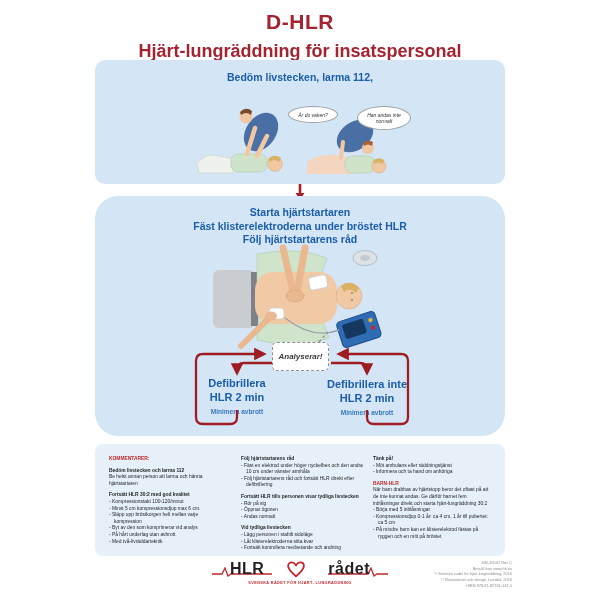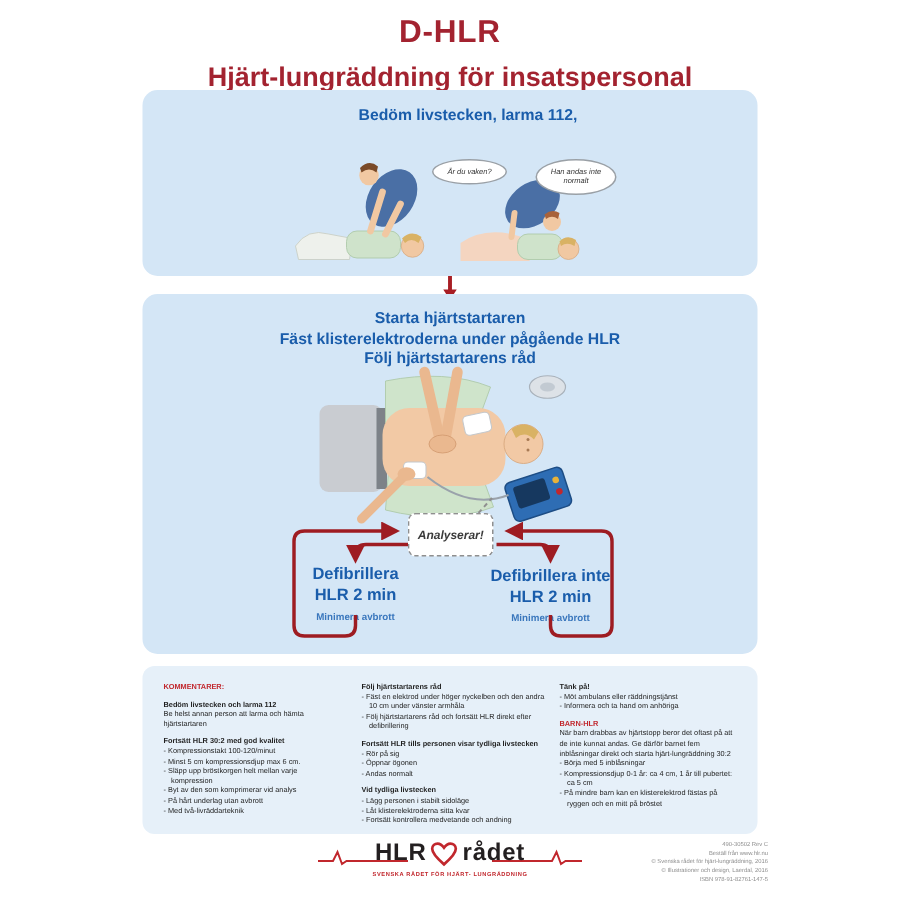--- a/index.html
+++ b/index.html
@@ -17,26 +17,26 @@
     font-size:21px;font-weight:bold;color:#a32330;letter-spacing:.5px;
   }
   .subtitle{
     position:absolute;top:41px;left:0;width:600px;text-align:center;
     font-size:18px;font-weight:bold;color:#a32330;
   }
 
   
   .stepbox{position:absolute;left:95px;width:410px;background:#d4e6f6;border-radius:10px;}
   .box1{top:60px;height:124px;}
-  .box2{top:196px;height:240px;}
+  .box2{top:196px;height:240px;border-radius:23px;}
   .box-heading{
     width:100%;text-align:center;font-weight:bold;color:#1a5dab;
     font-size:10.5px;line-height:1.3;
   }
-  .box1 .box-heading{padding-top:11px;margin-left:12px;}
+  .box1 .box-heading{padding-top:11px;}
   .box2 .box-heading{padding-top:10px;}
 
   
   .bubble{
     position:absolute;background:#ffffff;border:1px solid #9aa0a6;border-radius:50%;
     display:flex;align-items:center;justify-content:center;text-align:center;
     font-size:5px;font-style:italic;color:#333;line-height:1.2;padding:1px 4px;
     box-sizing:border-box;
   }
   .bubble1{left:288px;top:106px;width:50px;height:17px;}
@@ -74,21 +74,21 @@
   .col-3{left:278px;width:118px;}
   .sec{margin-bottom:5px;}
   .sec-title{font-weight:bold;color:#1f1f1f;}
   .sec-title.red{color:#c1272d;}
   .sec-body{margin:0;}
   .bullet{padding-left:5px;text-indent:-5px;}
   .bullet::before{content:"-  ";}
 
   
   .logo{position:absolute;left:230px;top:558px;width:140px;height:34px;text-align:center;}
-  .logo-row{position:relative;height:22px;display:flex;align-items:center;justify-content:center;gap:3px;}
+  .logo-row{position:relative;height:22px;display:flex;align-items:center;justify-content:space-between;gap:3px;}
   .logo-word{font-size:16px;font-weight:bold;color:#231f20;letter-spacing:.5px;z-index:2;}
   .logo-sub{font-size:3.8px;color:#c1272d;letter-spacing:.4px;margin-top:1px;font-weight:bold;}
   .ekg-svg{left:-18px;top:6px;z-index:1;}
 
   .fineprint{
     position:absolute;right:88px;top:560px;width:150px;text-align:right;
     font-size:3.9px;line-height:1.45;color:#8d8d8d;
   }
 </style>
 </head>
@@ -135,21 +135,21 @@
   <div class="bubble bubble2">Han andas inte normalt</div>
 
   <svg class="down-arrow-svg" width="32" height="18" viewBox="0 0 32 18">
     <line x1="16" y1="1" x2="16" y2="11" stroke="#a81e24" stroke-width="2.6"></line>
     <path d="M11.5,10 L20.5,10 L16,17 Z" fill="#a81e24"></path>
   </svg>
 
   <div class="stepbox box2">
     <div class="box-heading">
       <div>Starta hjärtstartaren</div>
-      <div>Fäst klisterelektroderna under pågående HLR</div>
+      <div>Fäst klisterelektroderna under bröstet HLR</div>
       <div>Följ hjärtstartarens råd</div>
     </div>
   </div>
 
   <svg class="illus2-svg" width="178" height="100" viewBox="0 0 178 100">
 
     <rect x="0" y="22" width="42" height="58" rx="6" fill="#c9ccd1"></rect>
     <rect x="38" y="24" width="7" height="54" fill="#7d8288"></rect>
 
     <path d="M44,6 q40,-8 70,4 l-8,22 l-62,2 z" fill="#cfe4cb" stroke="#aec9a9" stroke-width="0.6"></path>

